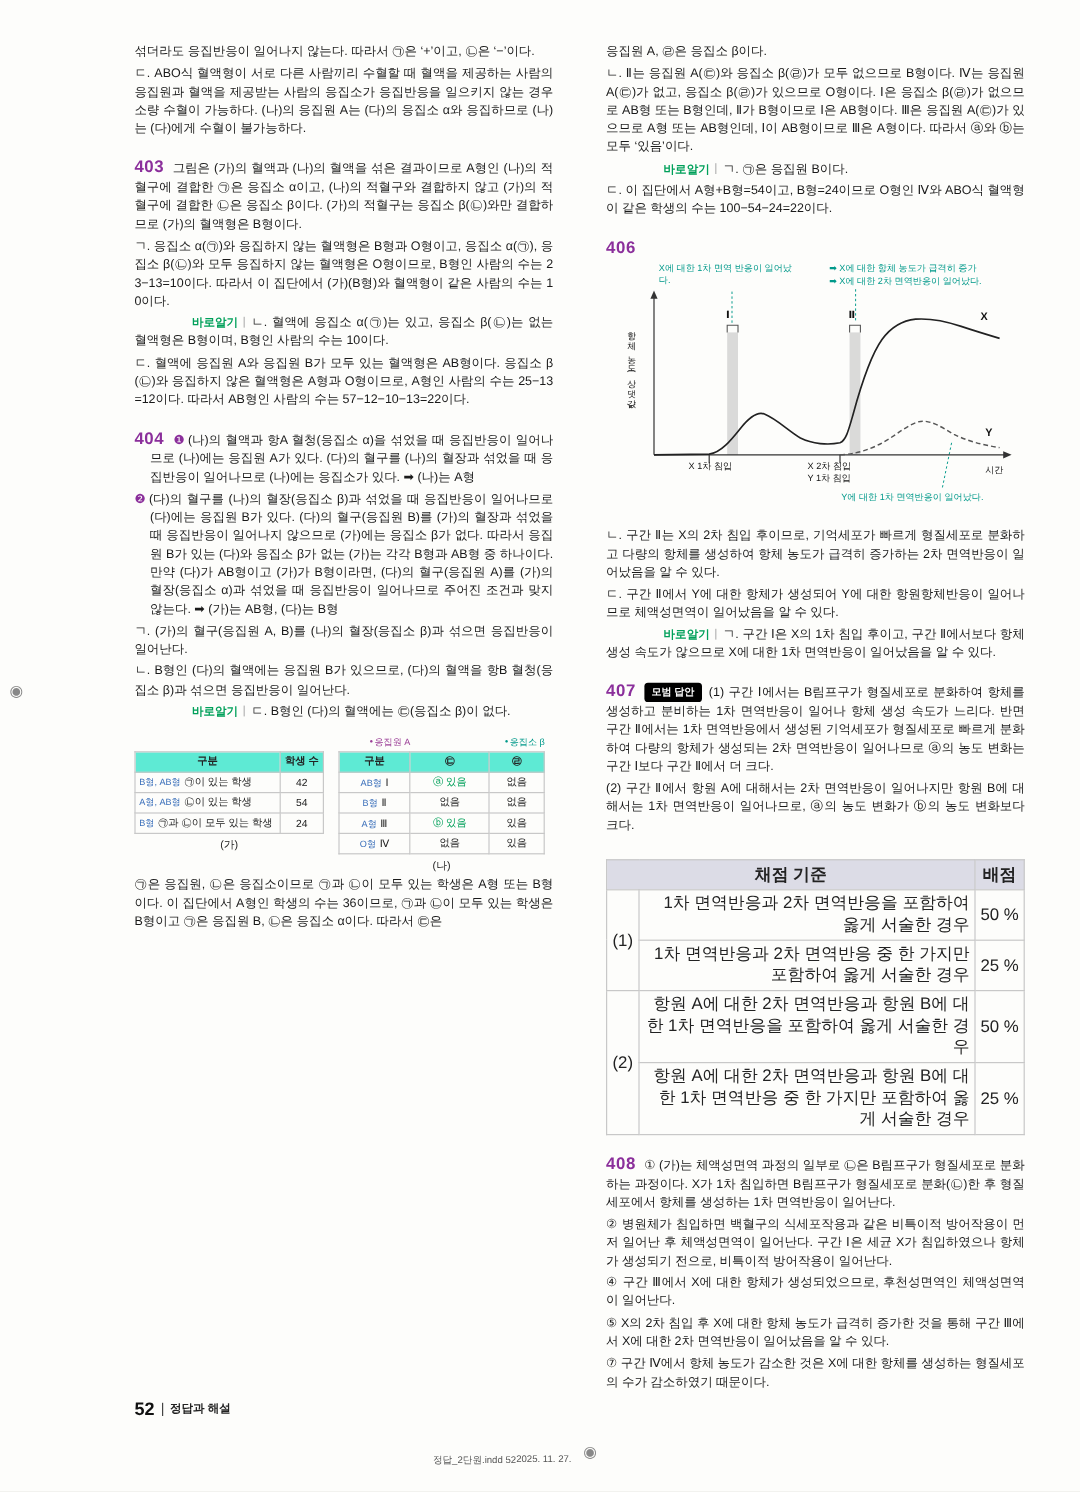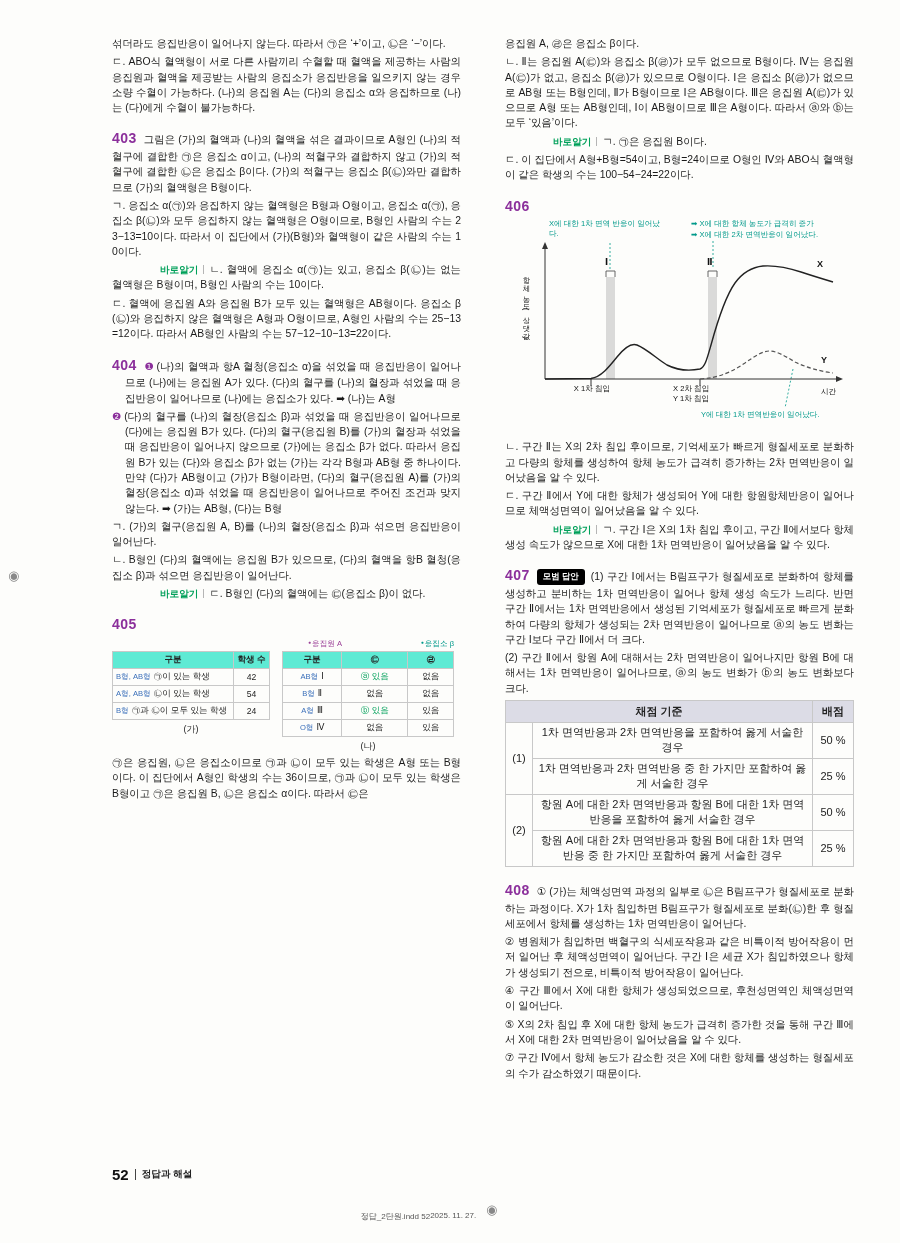--- a/index.html
+++ b/index.html
@@ -33,24 +33,24 @@
   .ann-a::before,.ann-b::before{content:"●";font-size:5px;vertical-align:2px;margin-right:1px;}
   
   .figure{position:relative;width:345px;height:214px;margin:2px 0 6px;}
   .figure svg{position:absolute;left:0;top:0;}
   .figL{position:absolute;font-size:7.6px;color:#111;line-height:1.25;}
   .figT{position:absolute;font-size:7.6px;color:#00998a;line-height:1.25;}
   .fig-ylabel{position:absolute;left:16px;top:52px;writing-mode:vertical-rl;font-size:7.4px;letter-spacing:1px;color:#111;}
   .fig-series{font-weight:700;font-size:9px;}
   .fig-roman{font-weight:700;font-size:8.4px;}
   
-  .grading{width:100%;font-size:11px;margin-top:4px;border-radius:29px;}
+  .grading{width:100%;font-size:14px;margin-top:20px;border-radius:29px;}
   .grading th{background:#dcdce6;padding:3px 2px;}
   .grading td{padding:2.5px 4px;}
-  .grading td.crit{text-align:center;}
+  .grading td.crit{text-align:right;}
   .grading td.gl{width:18px;}
   .grading td.pct{width:32px;}
   
   .footer{position:absolute;left:112px;top:1166px;display:flex;align-items:center;gap:6px;}
   .pgnum{font-size:15px;font-weight:700;color:#111;}
   .fsep{display:inline-block;border-left:1.5px solid #444;height:11px;}
   .flabel{font-size:9.6px;font-weight:700;color:#222;}
   .regmark{position:absolute;color:#888;font-size:13px;}
   .rm-left{left:8px;top:568px;}
   .rm-bottom{left:486px;top:1202px;}
@@ -79,21 +79,20 @@
 
       <div class="answer">
         <p class="body hang"><span class="ansnum">404</span><span class="step-m">❶</span><span>(나)의 혈액과 항A 혈청(응집소 α)을 섞었을 때 응집반응이 일어나므로 (나)에는 응집원 A가 있다. (다)의 혈구를 (나)의 혈장과 섞었을 때 응집반응이 일어나므로 (나)에는 응집소가 있다. ➡ (나)는 A형</span></p>
         <p class="body hang"><span class="step-m">❷</span><span>(다)의 혈구를 (나)의 혈장(응집소 β)과 섞었을 때 응집반응이 일어나므로 (다)에는 응집원 B가 있다. (다)의 혈구(응집원 B)를 (가)의 혈장과 섞었을 때 응집반응이 일어나지 않으므로 (가)에는 응집소 β가 없다. 따라서 응집원 B가 있는 (다)와 응집소 β가 없는 (가)는 각각 B형과 AB형 중 하나이다. 만약 (다)가 AB형이고 (가)가 B형이라면, (다)의 혈구(응집원 A)를 (가)의 혈장(응집소 α)과 섞었을 때 응집반응이 일어나므로 주어진 조건과 맞지 않는다. ➡ (가)는 AB형, (다)는 B형</span></p>
         <p class="body">ㄱ. (가)의 혈구(응집원 A, B)를 (나)의 혈장(응집소 β)과 섞으면 응집반응이 일어난다.</p>
         <p class="body">ㄴ. B형인 (다)의 혈액에는 응집원 B가 있으므로, (다)의 혈액을 항B 혈청(응집소 β)과 섞으면 응집반응이 일어난다.</p>
         <p class="body"><span class="baro">바로알기</span><span class="barosep"></span><span>ㄷ. B형인 (다)의 혈액에는 ㉢(응집소 β)이 없다.</span></p>
       </div>
 
       <div class="answer">
-        <p class="body"><span class="ansnum">405</span></p>
         <div class="tables">
           <div>
             <div class="na-anns"></div>
             <table class="t t-ga">
               <thead>
                   <tr>
                 <th>구분</th>
                 <th>학생 수</th>
               </tr>
                 </thead>

